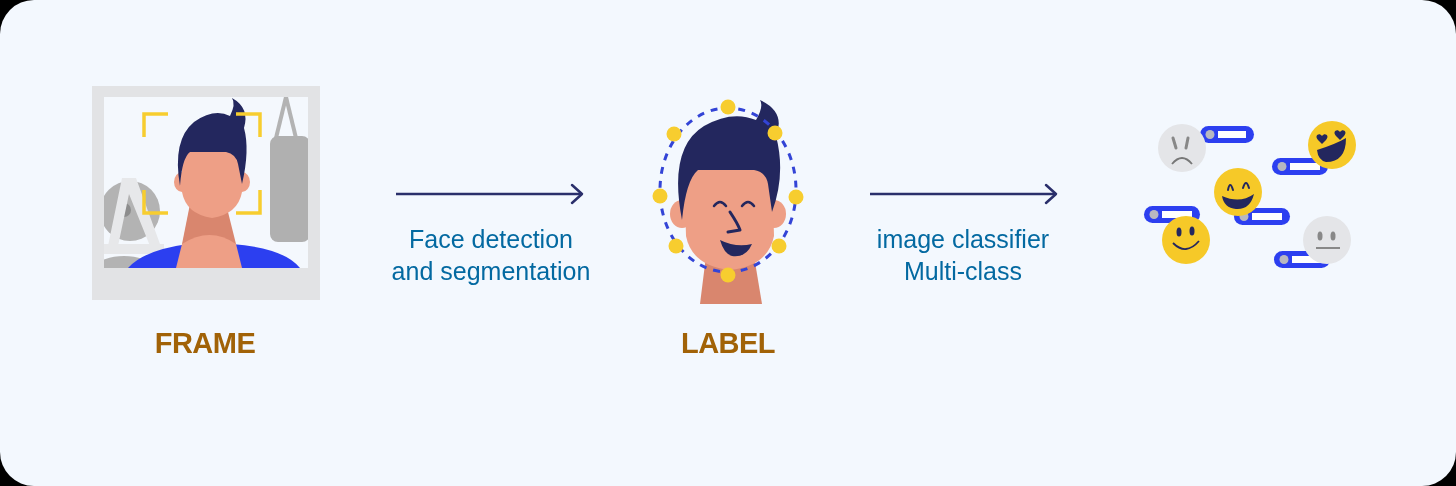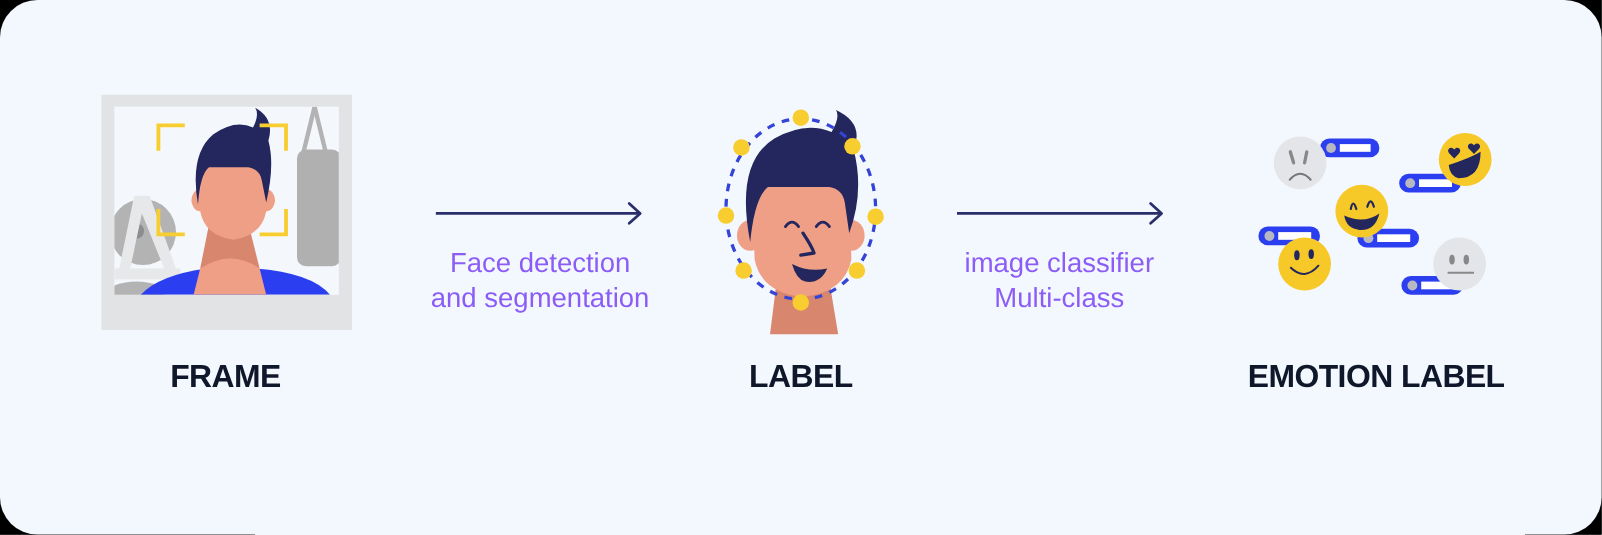--- a/index.html
+++ b/index.html
@@ -3,27 +3,27 @@
   <meta charset="utf-8">
   <style>
     html, body { margin: 0; padding: 0; background: #000; }
     body { width: 1456px; height: 486px; overflow: hidden; font-family: "Liberation Sans", "DejaVu Sans", sans-serif; }
     .canvas {
       position: absolute; left: 0; top: 0; width: 1456px; height: 486px;
       background: #f3f8fe; border-radius: 34px; overflow: hidden;
     }
     .stage { position: absolute; }
     .stage-label {
-      position: absolute; font-weight: 700; font-size: 29px; color: #0f172a;
+      position: absolute; font-weight: 700; font-size: 29px; color: #a16207;
       letter-spacing: -0.5px; text-align: right; white-space: nowrap;
       transform: translateX(-50%);
     }
     .arrow { position: absolute; }
     .arrow-caption {
-      position: absolute; font-size: 25px; line-height: 32px; color: #8b5cf6;
+      position: absolute; font-size: 25px; line-height: 32px; color: #0369a1;
       text-align: center; white-space: nowrap; transform: translateX(-50%);
     }
     .arrow-caption span { display: block; }
     svg { display: block; }
   </style>
 </head>
 <body>
 
 <div class="canvas">
 
@@ -182,15 +182,14 @@
       </g>
 
       <g>
         <circle cx="187" cy="128" r="24" fill="#e4e5e8"></circle>
         <ellipse cx="180" cy="124" rx="2.5" ry="4.5" fill="#888"></ellipse>
         <ellipse cx="193" cy="124" rx="2.5" ry="4.5" fill="#888"></ellipse>
         <line x1="176" y1="136" x2="200" y2="136" stroke="#888" stroke-width="1.8"></line>
       </g>
     </svg>
   </div>
-  <div class="stage-label" style="left:1251px;top:327px;">EMOTION LABEL</div>
 
 </div>
 
 </body></html>

